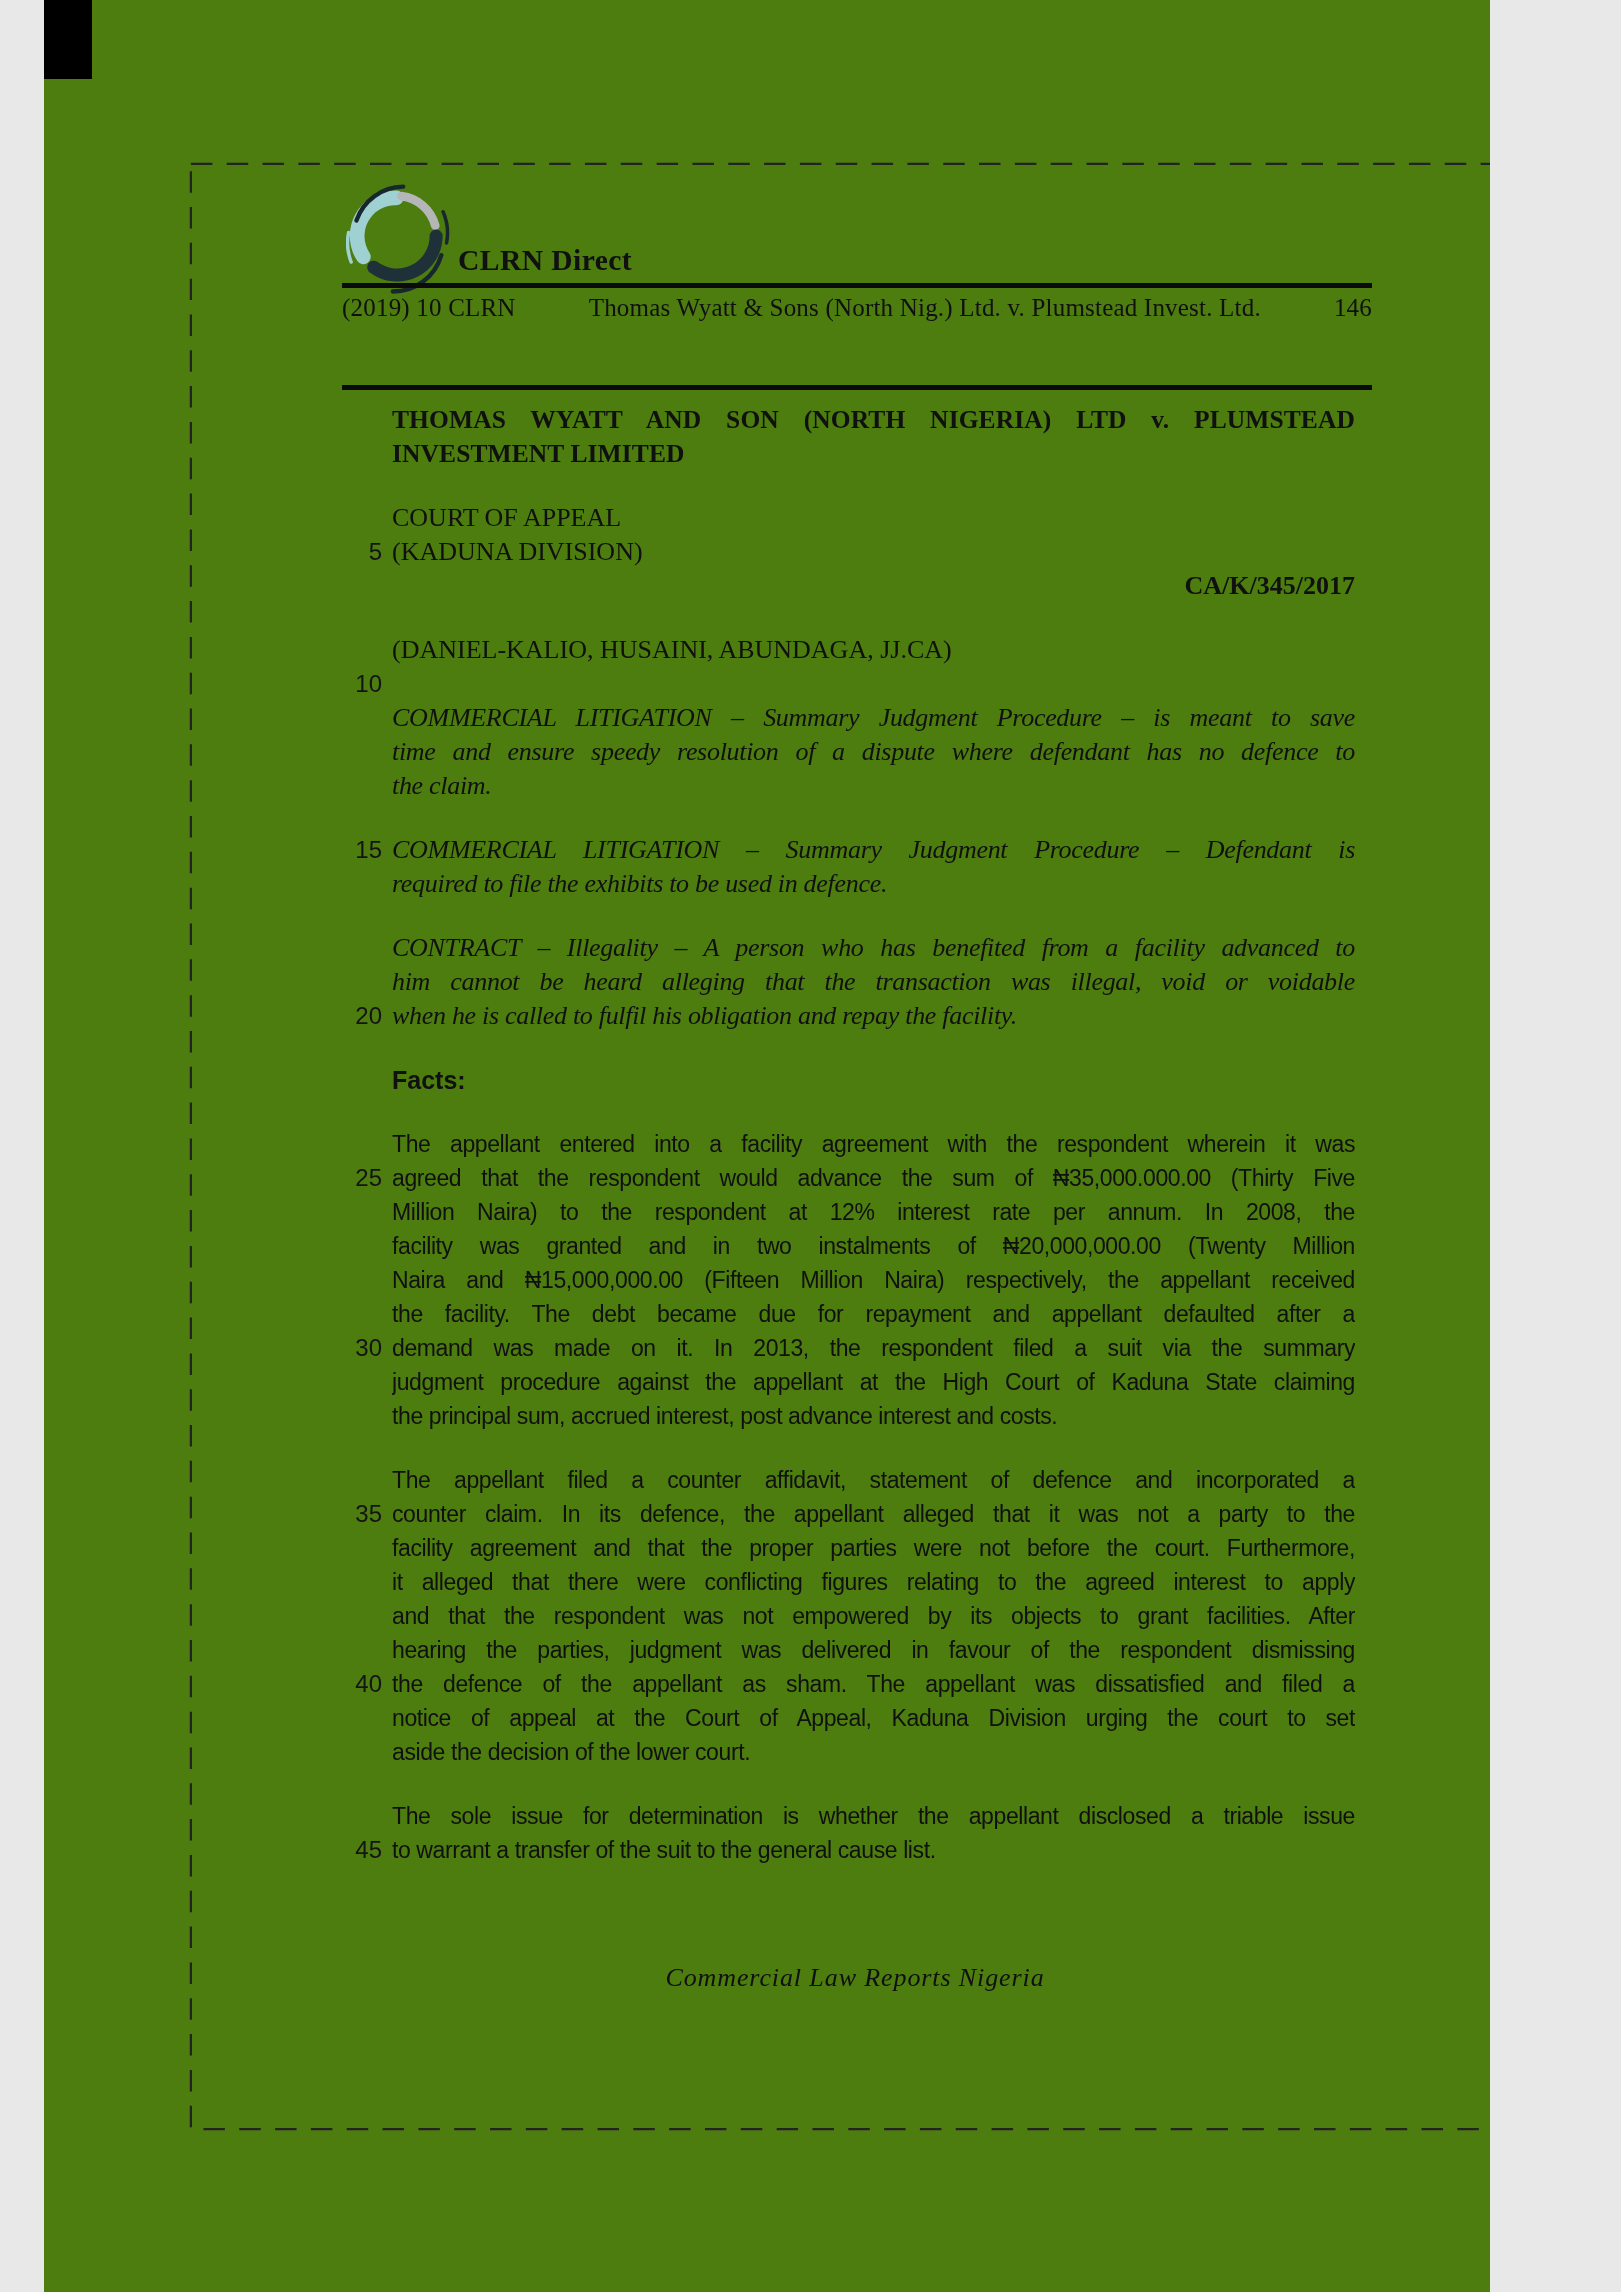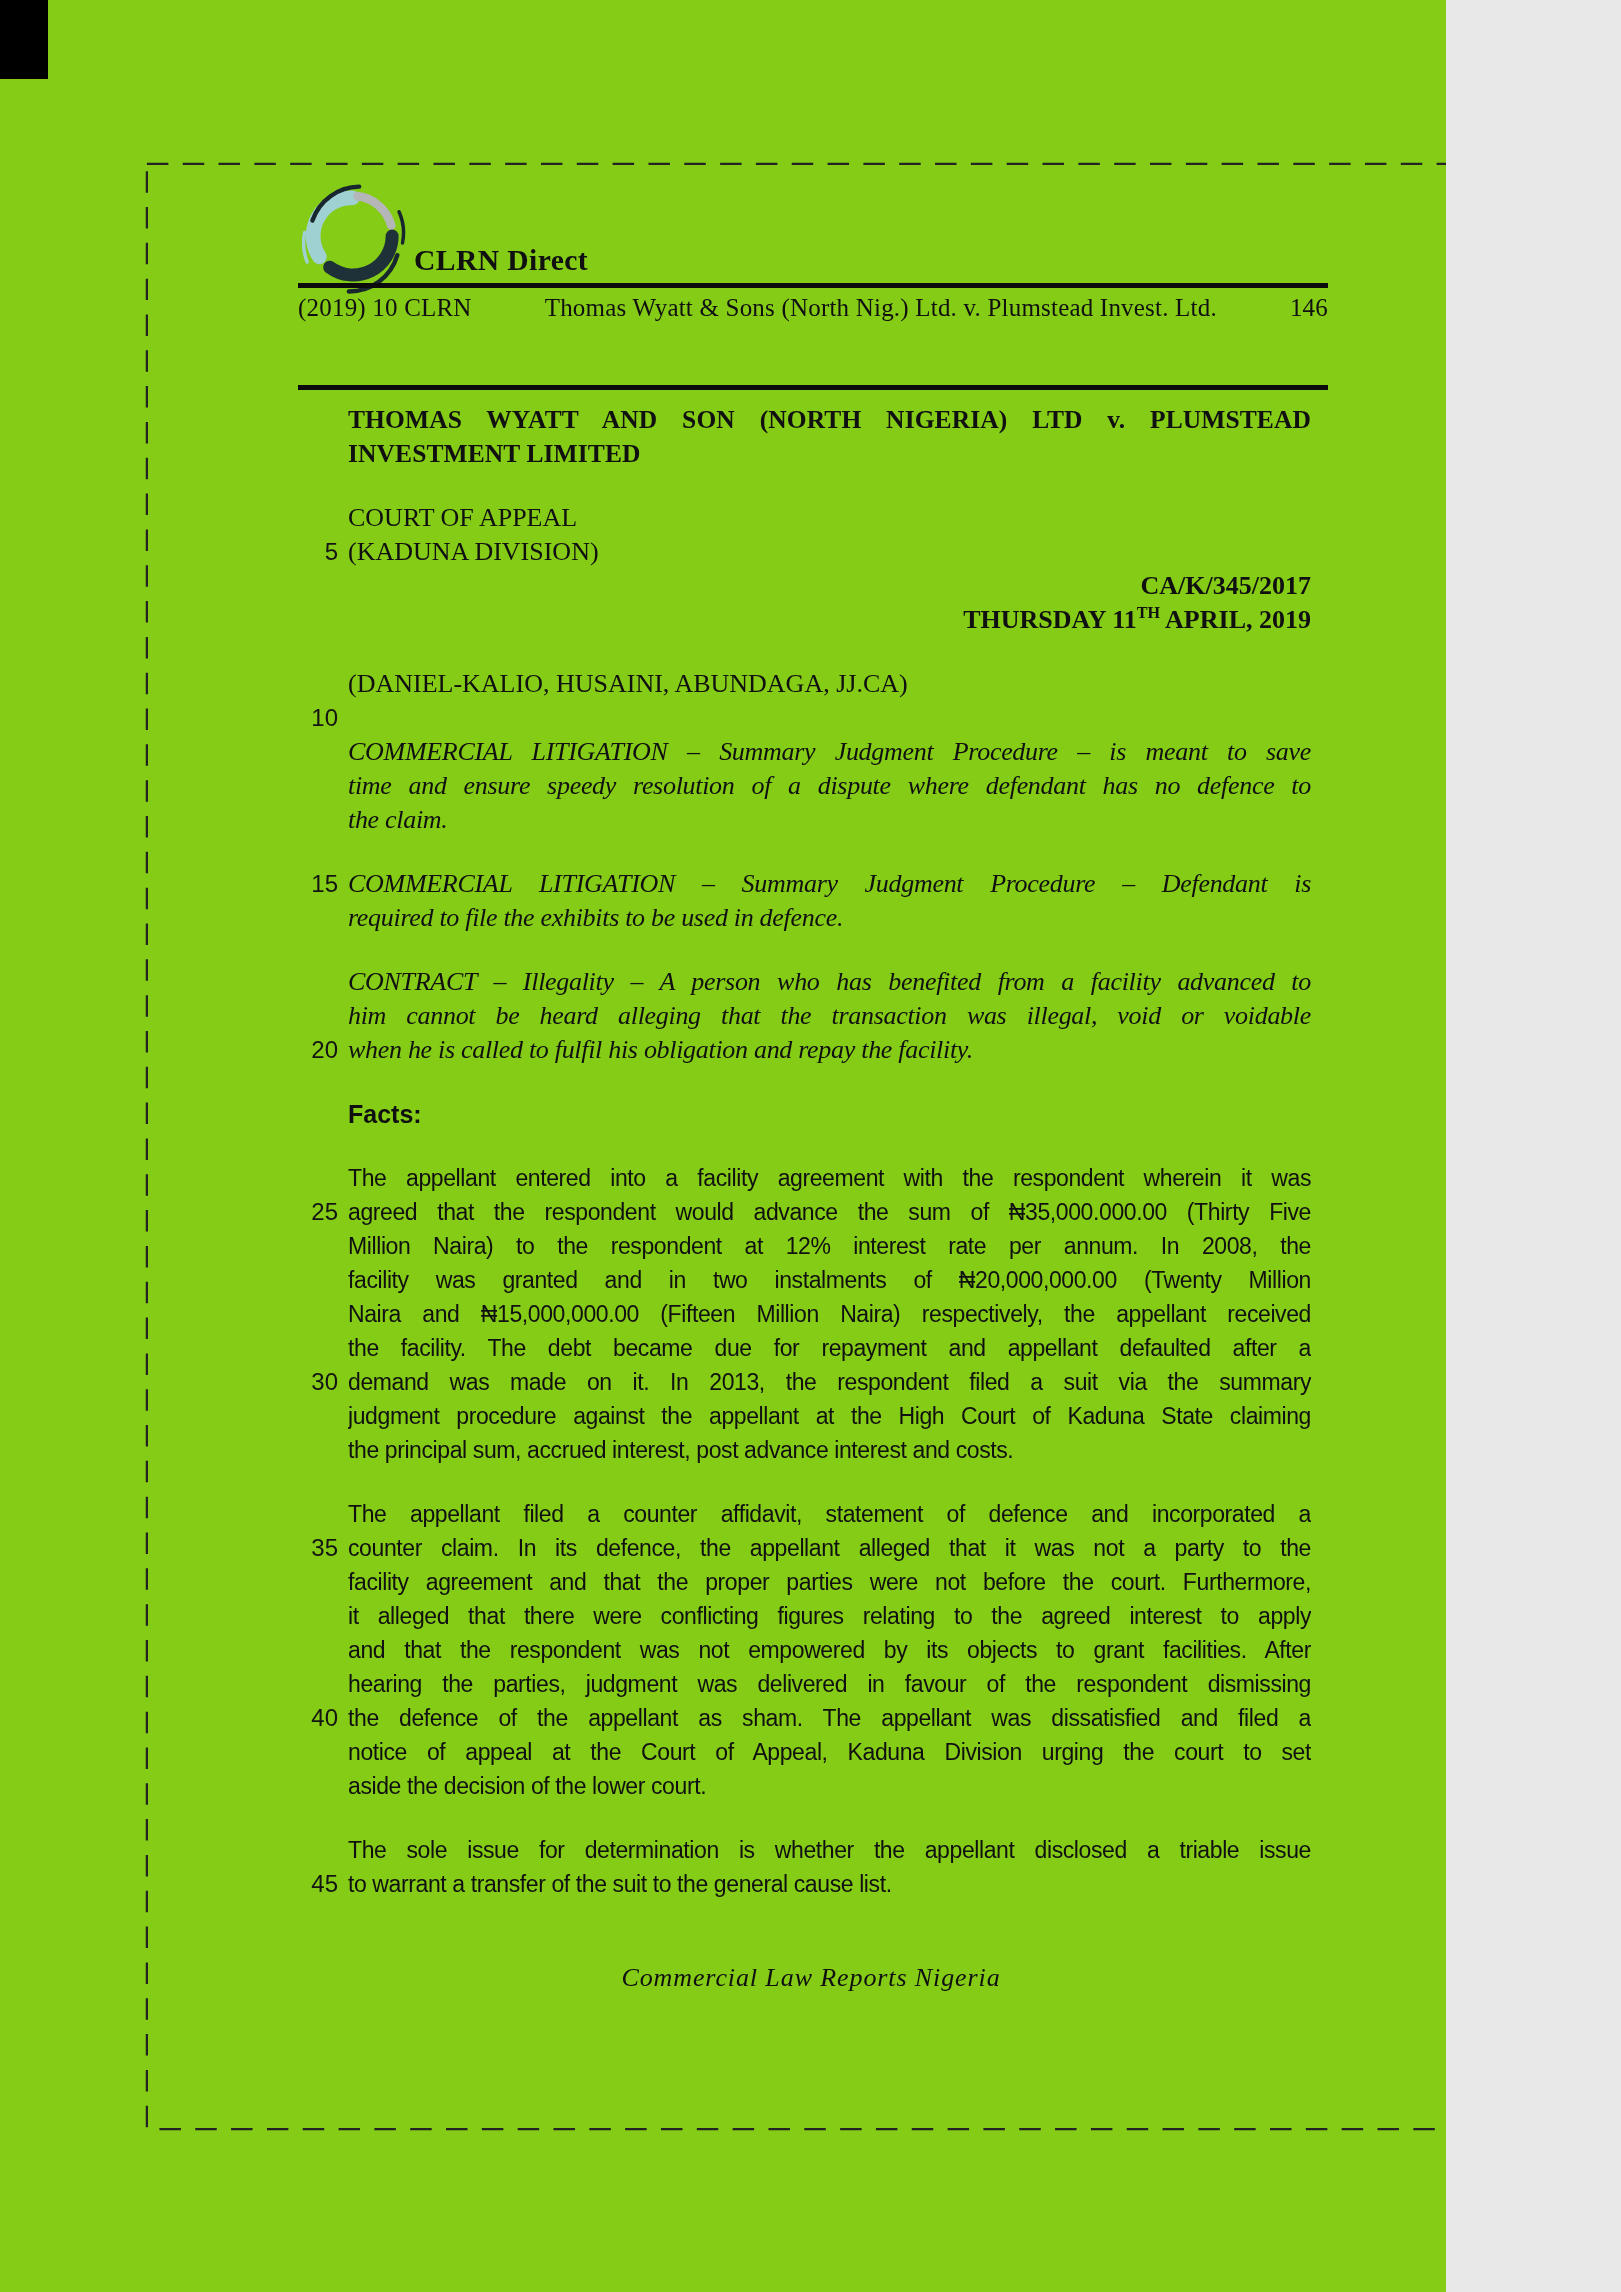--- a/index.html
+++ b/index.html
@@ -1,22 +1,23 @@
 <!DOCTYPE html>
 <html style="font-size:14.3px"><head>
 <meta charset="utf-8">
 <style>
   html,body{margin:0;padding:0;background:#e8e8e8;}
   .page{
     position:relative;
     width:1446px;height:2293px;
-    background:#84cc16;
+    background:#4d7c0f;
     overflow:hidden;
     font-family:"Liberation Serif", serif;
     color:#101010;
+    margin-left:44px;
   }
   .corner-mark{
     position:absolute;left:0;top:0;width:48px;height:79px;background:#000;
   }
   .border-svg{position:absolute;left:0;top:0;}
   
   .logo{position:absolute;left:302px;top:182px;}
   .brand{
     position:absolute;left:414px;top:244px;
     font-size:29.6px;font-weight:bold;letter-spacing:0.4px;
@@ -115,24 +116,20 @@
         <div class="row">
           <div class="num">5</div>
           <div class="txt">(KADUNA DIVISION)</div>
         </div>
       </div>
       <div class="block right" style="margin-bottom: 30px;">
         <div class="row">
           <div class="num"></div>
           <div class="txt">CA/K/345/2017</div>
         </div>
-        <div class="row">
-          <div class="num"></div>
-          <div class="txt"><span>THURSDAY 11</span><sup>TH</sup><span> APRIL, 2019</span></div>
-        </div>
       </div>
       <div class="block italic" style="margin-bottom: 0px;">
         <div class="row">
           <div class="num"></div>
           <div class="txt">(DANIEL-KALIO, HUSAINI, ABUNDAGA, JJ.CA)</div>
         </div>
         <div class="row">
           <div class="num">10</div>
           <div class="txt"></div>
         </div>

